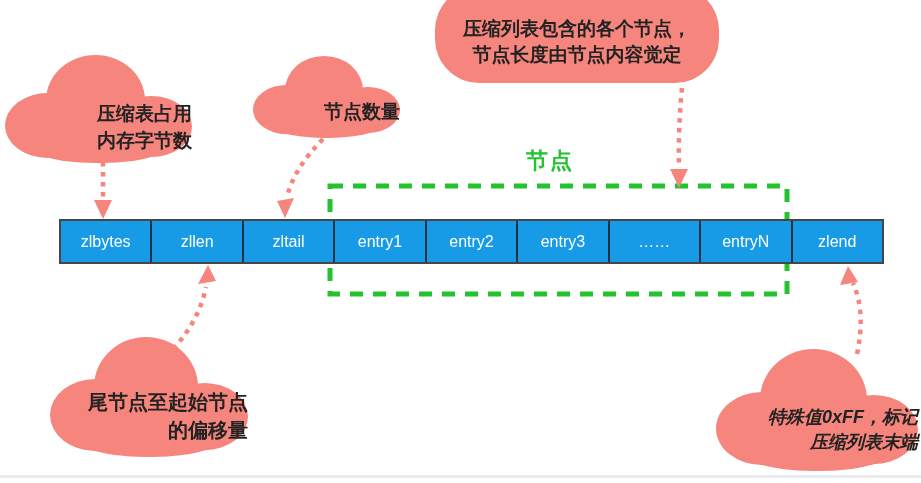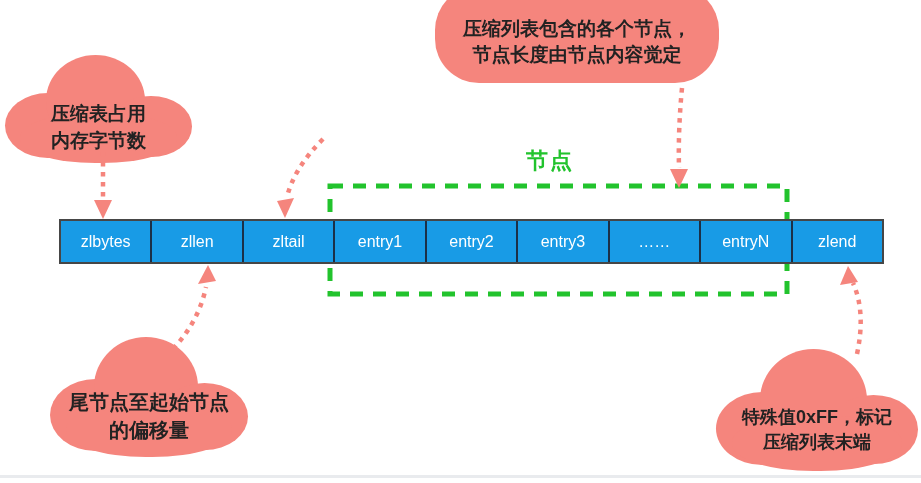--- a/index.html
+++ b/index.html
@@ -12,28 +12,28 @@
 
   
   .cloud{position:absolute; z-index:1;}
   .cloud .bump{position:absolute; background:var(--salmon); border-radius:50%;}
   .cloud .bump-left {left:0; bottom:5%; width:46%; height:60%;}
   .cloud .bump-main {left:22%; top:0; width:53%; height:84%;}
   .cloud .bump-right{right:0; bottom:6%; width:44%; height:56%;}
   .cloud .bump-base {left:8%; bottom:0; width:84%; height:46%; border-radius:48%;}
   .cloud .cloud-text{
     position:absolute; inset:0; z-index:2;
-    display:flex; flex-direction:column; align-items:center; justify-content:center;
+    display:flex; flex-direction:column; align-items:flex-end; justify-content:center;
     padding-top:20%; text-align:center;
     color:var(--ink); font-weight:bold; line-height:1.38;
   }
   .c-zlbytes{left:5px;  top:55px;  width:187px; height:108px; font-size:19px;}
   .c-zllen  {left:253px; top:56px;  width:147px; height:82px;  font-size:19px;}
   .c-zltail {left:50px;  top:337px; width:198px; height:120px; font-size:20px;}
-  .c-zlend  {left:716px; top:349px; width:202px; height:122px; font-size:18px;}
+  .c-zlend  {left:716px; top:349px; width:202px; height:122px; font-size:18px;font-style:italic;}
 
   
   .bubble{
     position:absolute; left:435px; top:-14px; width:284px; height:97px;
     background:var(--salmon); border-radius:44px; z-index:1;
     display:flex; flex-direction:column; align-items:center; justify-content:flex-end;
     padding-bottom:14px; text-align:center;
     color:var(--ink); font-weight:bold; font-size:19px; line-height:1.4;
   }
 
@@ -71,20 +71,29 @@
     <div class="bump bump-left"></div>
     <div class="bump bump-main"></div>
     <div class="bump bump-right"></div>
     <div class="bump bump-base"></div>
     <div class="cloud-text">
       <span>压缩表占用</span>
       <span>内存字节数</span>
     </div>
   </div>
 
+  <div class="cloud c-zllen">
+    <div class="bump bump-left"></div>
+    <div class="bump bump-main"></div>
+    <div class="bump bump-right"></div>
+    <div class="bump bump-base"></div>
+    <div class="cloud-text">
+      <span>节点数量</span>
+    </div>
+  </div>
 
   <div class="bubble">
     <span>压缩列表包含的各个节点，</span>
     <span>节点长度由节点内容觉定</span>
   </div>
 
   <div class="cloud c-zltail">
     <div class="bump bump-left"></div>
     <div class="bump bump-main"></div>
     <div class="bump bump-right"></div>

